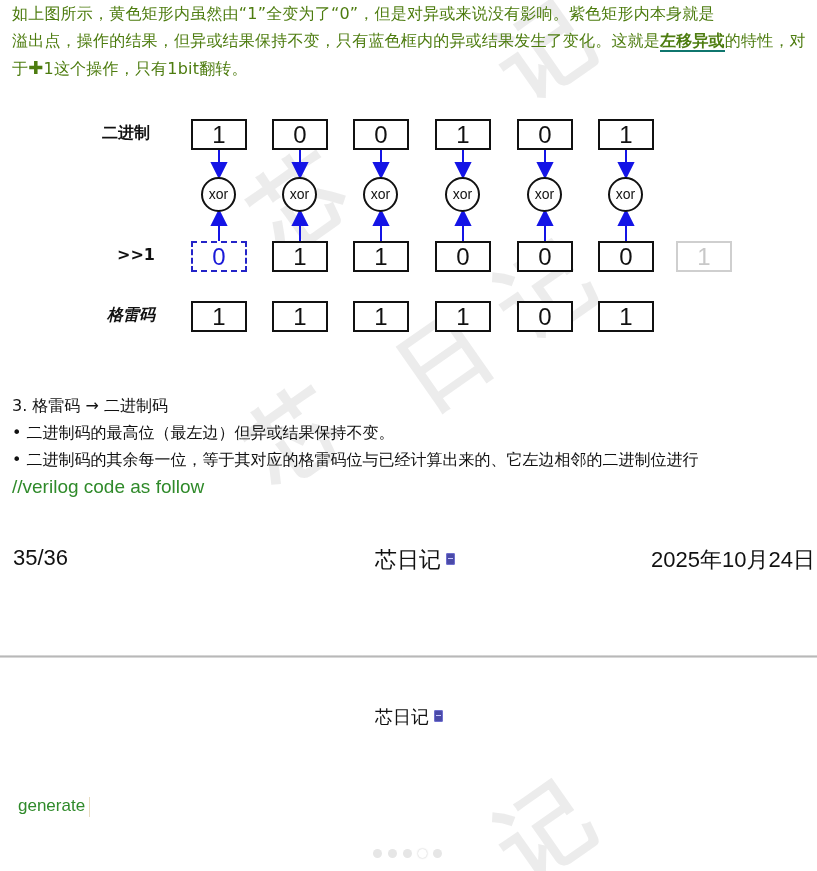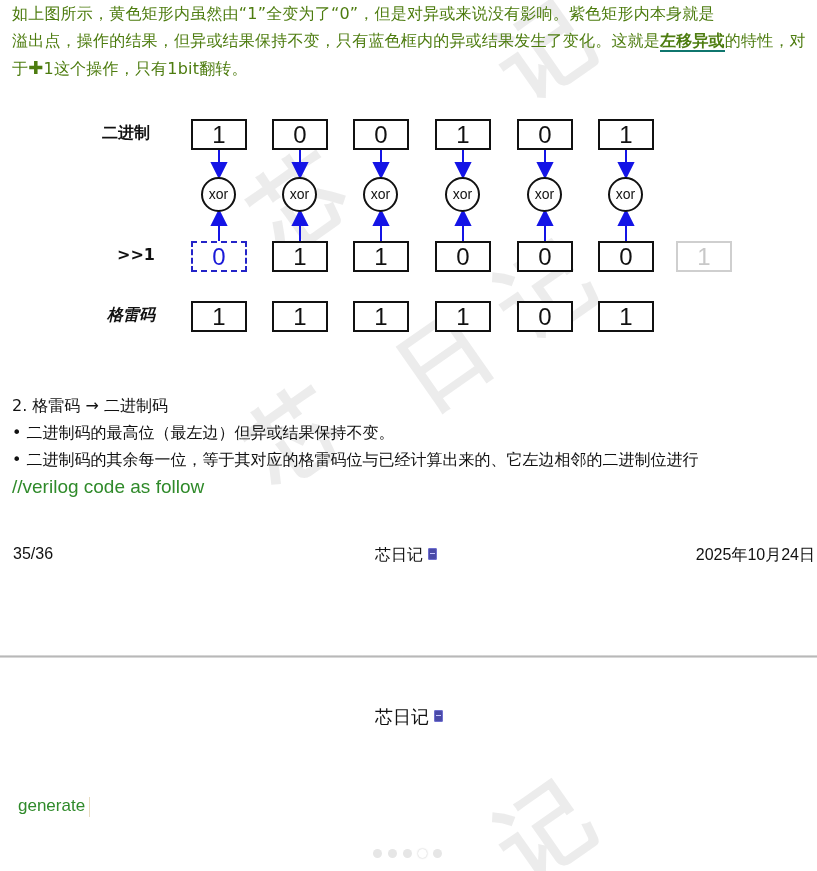--- a/index.html
+++ b/index.html
@@ -28,21 +28,21 @@
   .bitbox.faded { border: 2px solid #cfcfcf; color: #c8c8c8; }
   .xor {
     position: absolute; width: 31px; height: 31px; border-radius: 50%;
     border: 2px solid #111; background: #fff;
     font-family: "Liberation Sans", sans-serif; font-size: 14px; line-height: 31px;
     text-align: center; color: #111;
   }
   svg.arrows { position: absolute; left: 0; top: 0; }
   .text-block { position: absolute; left: 12px; font-size: 16px; line-height: 27px; color: #111; }
   .green { color: #2f8a2a; font-family: "Liberation Sans", sans-serif; font-size: 19px; }
-  .footer { position: absolute; top: 545px; left: 0; width: 817px; height: 30px; font-size: 16px; }
+  .footer { position: absolute; top: 545px; left: 0; width: 817px; height: 30px; font-size: 22px; }
   .footer .page { position: absolute; left: 13px; font-family: "Liberation Sans", sans-serif; }
   .footer .center { position: absolute; left: 375px; }
   .footer .date { position: absolute; right: 2px; font-family: "Liberation Sans", sans-serif; }
   .book {
     display: inline-block; width: 9px; height: 12px; background: #4a4aa8;
     border-radius: 2px; vertical-align: middle; margin-left: 5px; position: relative; top: -2px;
     box-shadow: inset 0 0 0 1px #6f6fd0;
   }
   .book::after { content: ""; position: absolute; left: 2px; right: 2px; top: 5px; height: 1px; background: #c8c8ff; }
   .divider { position: absolute; left: 0; top: 655px; width: 817px; height: 3px;
@@ -139,21 +139,21 @@
 
   <div class="bitbox" style="left:191px;top:196px;">1</div>
   <div class="bitbox" style="left:272px;top:196px;">1</div>
   <div class="bitbox" style="left:353px;top:196px;">1</div>
   <div class="bitbox" style="left:435px;top:196px;">1</div>
   <div class="bitbox" style="left:517px;top:196px;">0</div>
   <div class="bitbox" style="left:598px;top:196px;">1</div>
 </div>
 
 <div class="text-block" style="top:392px;">
-  <div>2. 格雷码 → 二进制码</div>
+  <div>3. 格雷码 → 二进制码</div>
   <div>• 二进制码的最高位（最左边）但异或结果保持不变。</div>
   <div>• 二进制码的其余每一位，等于其对应的格雷码位与已经计算出来的、它左边相邻的二进制位进行</div>
   <div class="green">//verilog code as follow</div>
 </div>
 
 <div class="footer">
   <span class="page">35/36</span>
   <span class="center"><span>芯日记</span><span class="book"></span></span>
   <span class="date">2025年10月24日</span>
 </div>

